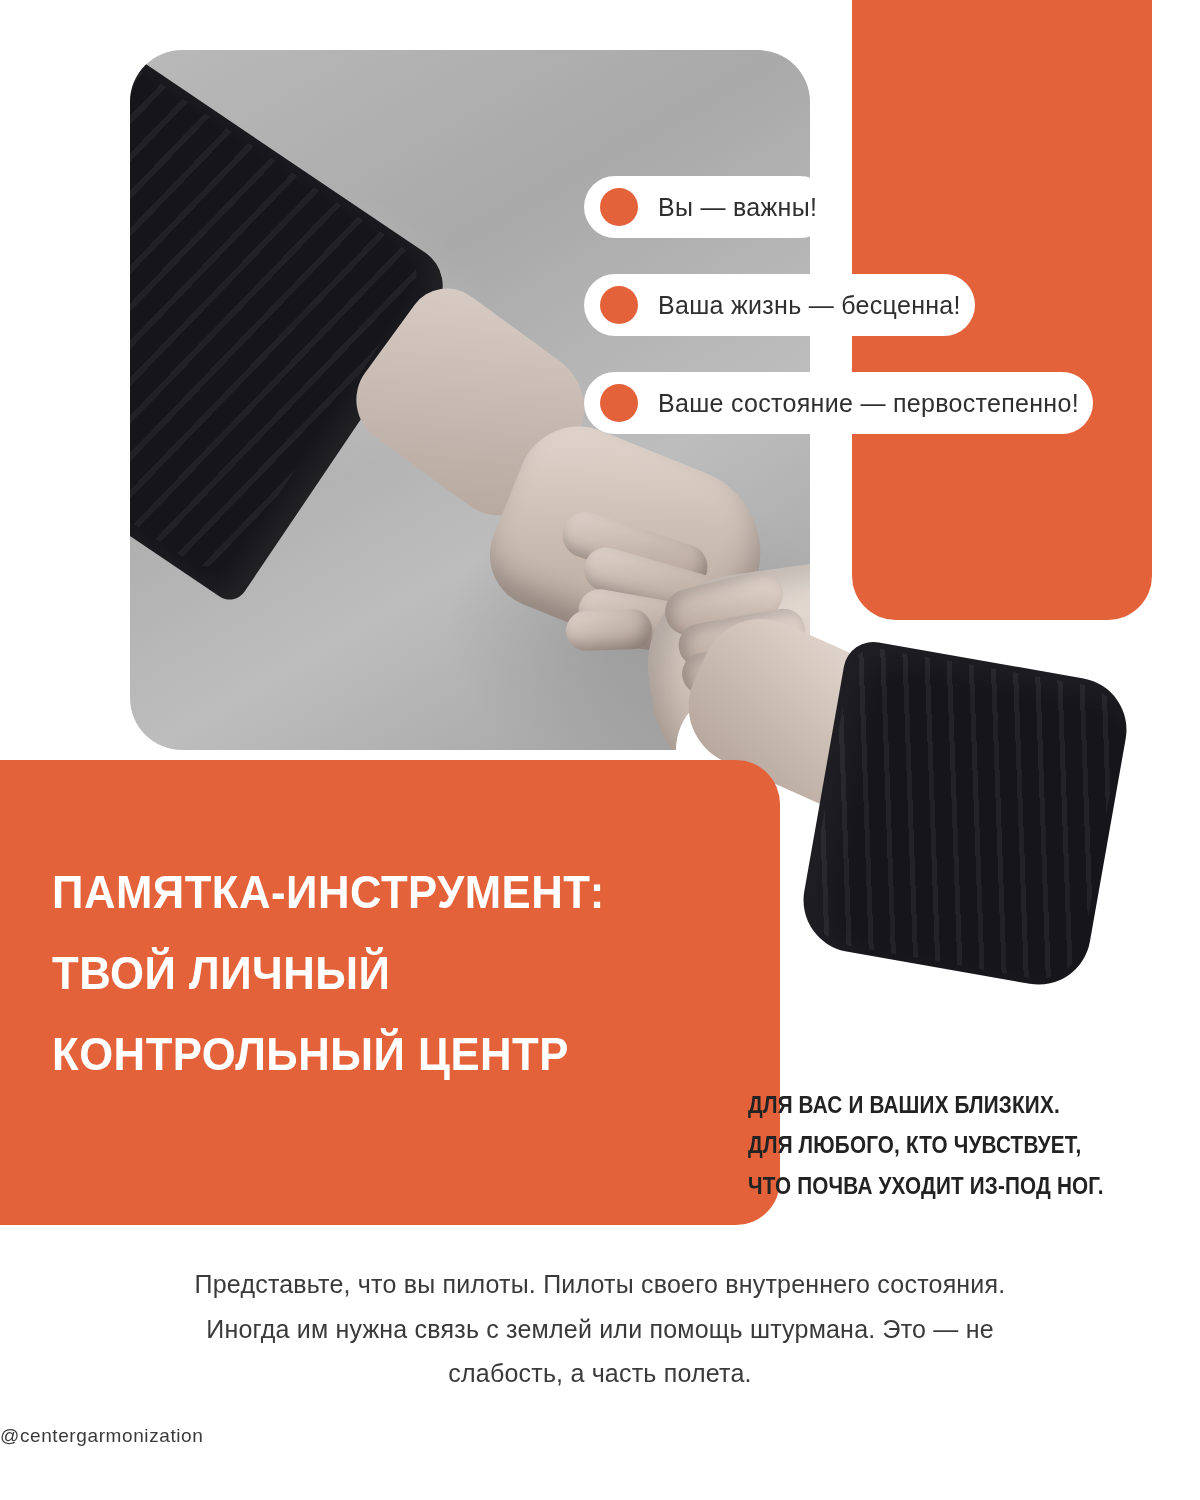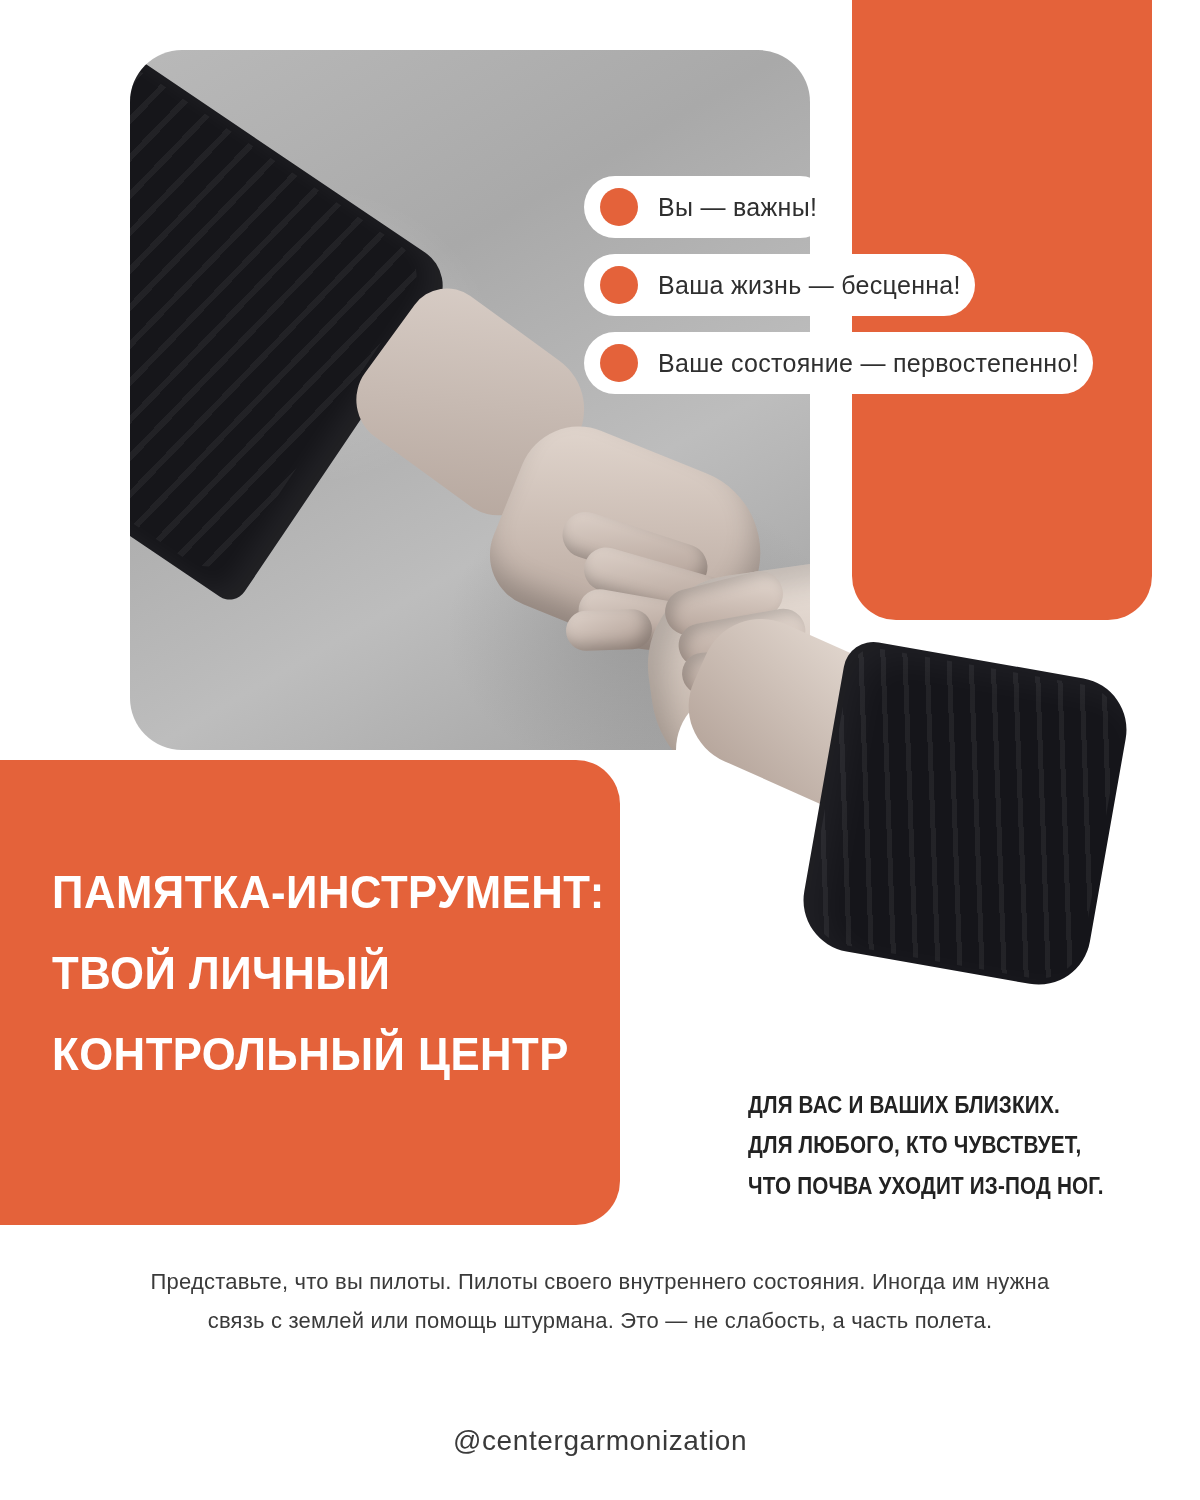--- a/index.html
+++ b/index.html
@@ -174,21 +174,21 @@
     left: 584px;
     top: 176px;
     z-index: 6;
   }
   .pill {
     display: flex;
     align-items: center;
     background: #ffffff;
     border-radius: 40px;
     height: 62px;
-    margin-bottom: 16px;
+    margin-bottom: 36px;
     padding-left: 16px;
     padding-right: 14px;
     box-shadow: 0 0 0 0 rgba(0,0,0,0);
     width: max-content;
   }
   .dot {
     width: 38px;
     height: 38px;
     border-radius: 50%;
     background: var(--accent, #e4623a);
@@ -200,21 +200,21 @@
     letter-spacing: .3px;
     color: #2f2f2f;
     white-space: nowrap;
   }
 
   
   .headline-block {
     position: absolute;
     left: 0;
     top: 760px;
-    width: 620px;
+    width: 780px;
     height: 465px;
     background: var(--accent, #e4623a);
     border-radius: 0 44px 44px 0;
     z-index: 6;
   }
   .headline {
     position: absolute;
     left: 52px;
     top: 92px;
     width: 600px;
@@ -246,34 +246,34 @@
   }
   .subtitle div { white-space: nowrap; }
 
   
   .paragraph {
     position: absolute;
     left: 150px;
     top: 1262px;
     width: 900px;
     text-align: center;
-    font-size: 22px;
+    font-size: 25px;
     line-height: 1.78;
     color: #3a3a3a;
     letter-spacing: .2px;
   }
 
   
   .handle {
     position: absolute;
     left: 0;
     right: 0;
     top: 1425px;
-    text-align: center;
-    font-size: 28px;
+    text-align: left;
+    font-size: 19px;
     color: #3a3a3a;
     letter-spacing: .6px;
   }
 </style>
 </head>
 <body>
 
 <div class="orange-top-right"></div>
 
 <div class="photo-panel">

